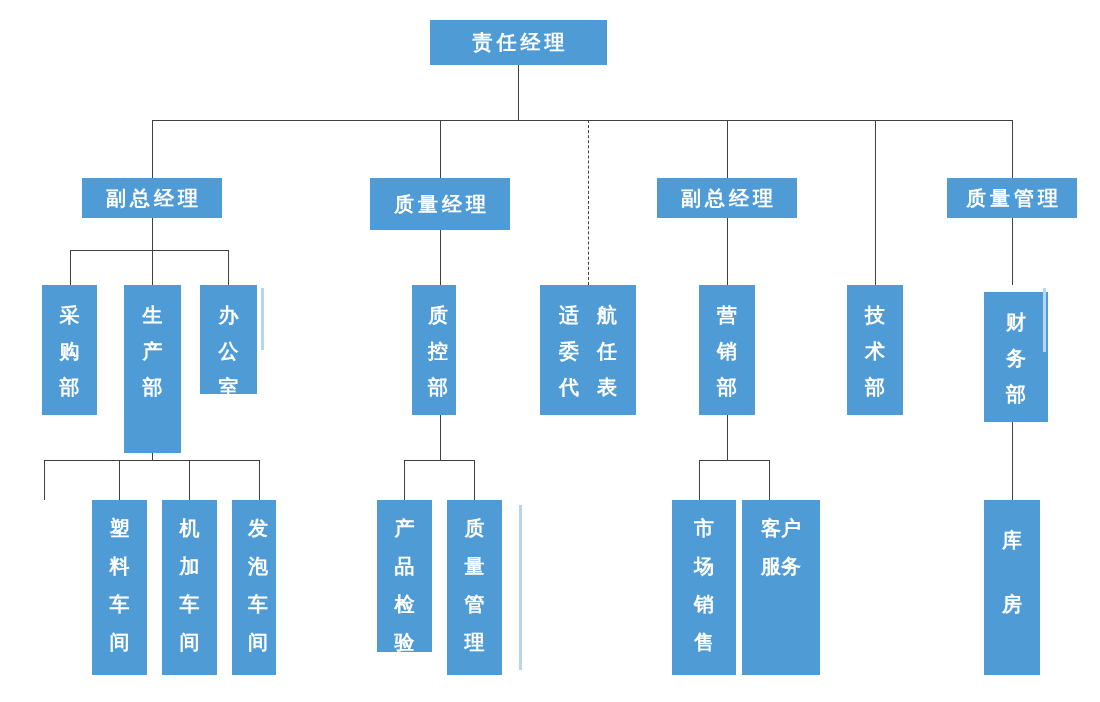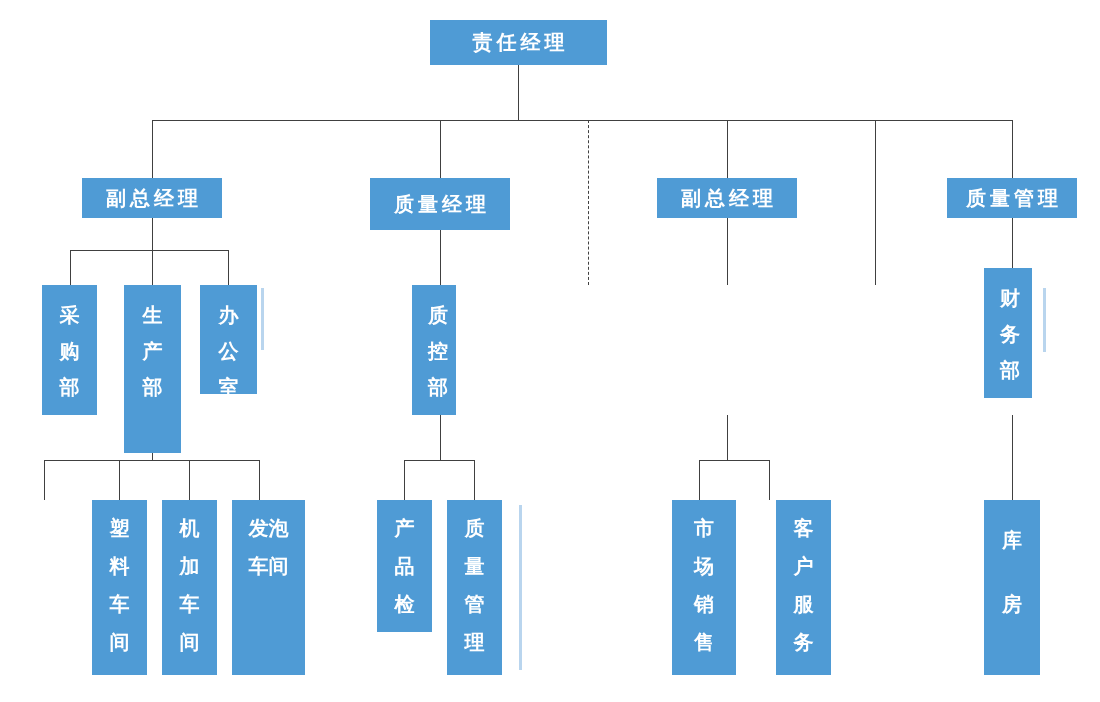--- a/index.html
+++ b/index.html
@@ -103,28 +103,34 @@
 
   <div class="box hbox" style="left:82px;top:178px;width:140px;height:40px">副总经理</div>
   <div class="box hbox" style="left:370px;top:178px;width:140px;height:52px">质量经理</div>
   <div class="box hbox" style="left:657px;top:178px;width:140px;height:40px">副总经理</div>
   <div class="box hbox" style="left:947px;top:178px;width:130px;height:40px">质量管理</div>
 
   <div class="box vbox l2" style="left:42px;top:285px;width:55px;height:130px">采购部</div>
   <div class="box vbox l2" style="left:124px;top:285px;width:57px;height:168px">生产部</div>
   <div class="box vbox l2" style="left:200px;top:285px;width:57px;height:109px">办公室</div>
   <div class="box vbox l2" style="left:412px;top:285px;width:44px;height:130px">质控部</div>
-  <div class="box vbox l2" style="left:984px;top:268px;width:48px;height:130px">财务部</div>
+  <div class="box delegate" style="left:540px;top:285px;width:96px;height:130px">
+    <span class="vcol">适委代</span>
+    <span class="vcol">航任表</span>
+  </div>
+  <div class="box vbox l2" style="left:699px;top:285px;width:56px;height:130px">营销部</div>
+  <div class="box vbox l2" style="left:847px;top:285px;width:56px;height:130px">技术部</div>
+  <div class="box vbox l2" style="left:984px;top:292px;width:64px;height:130px">财务部</div>
 
   <div class="box vbox l3" style="left:92px;top:500px;width:55px;height:175px">塑料车间</div>
   <div class="box vbox l3" style="left:162px;top:500px;width:55px;height:175px">机加车间</div>
-  <div class="box vbox l3" style="left:232px;top:500px;width:73px;height:175px">发泡车间</div>
-  <div class="box vbox l3" style="left:377px;top:500px;width:55px;height:132px">产品检验</div>
+  <div class="box vbox l3" style="left:232px;top:500px;width:44px;height:175px">发泡车间</div>
+  <div class="box vbox l3" style="left:377px;top:500px;width:55px;height:152px">产品检验</div>
   <div class="box vbox l3" style="left:447px;top:500px;width:55px;height:175px">质量管理</div>
   <div class="box vbox l3" style="left:672px;top:500px;width:64px;height:175px">市场销售</div>
-  <div class="box vbox l3" style="left:776px;top:500px;width:55px;height:175px">客户服务</div>
+  <div class="box vbox l3" style="left:742px;top:500px;width:78px;height:175px">客户服务</div>
   <div class="box vbox l3 spread" style="left:984px;top:500px;width:56px;height:175px">库房</div>
 
   <div class="artifact" style="left:261px;top:288px;width:3px;height:62px"></div>
   <div class="artifact" style="left:1043px;top:288px;width:3px;height:64px"></div>
   <div class="artifact" style="left:519px;top:505px;width:3px;height:165px"></div>
 
 </div>
 
 </body></html>

